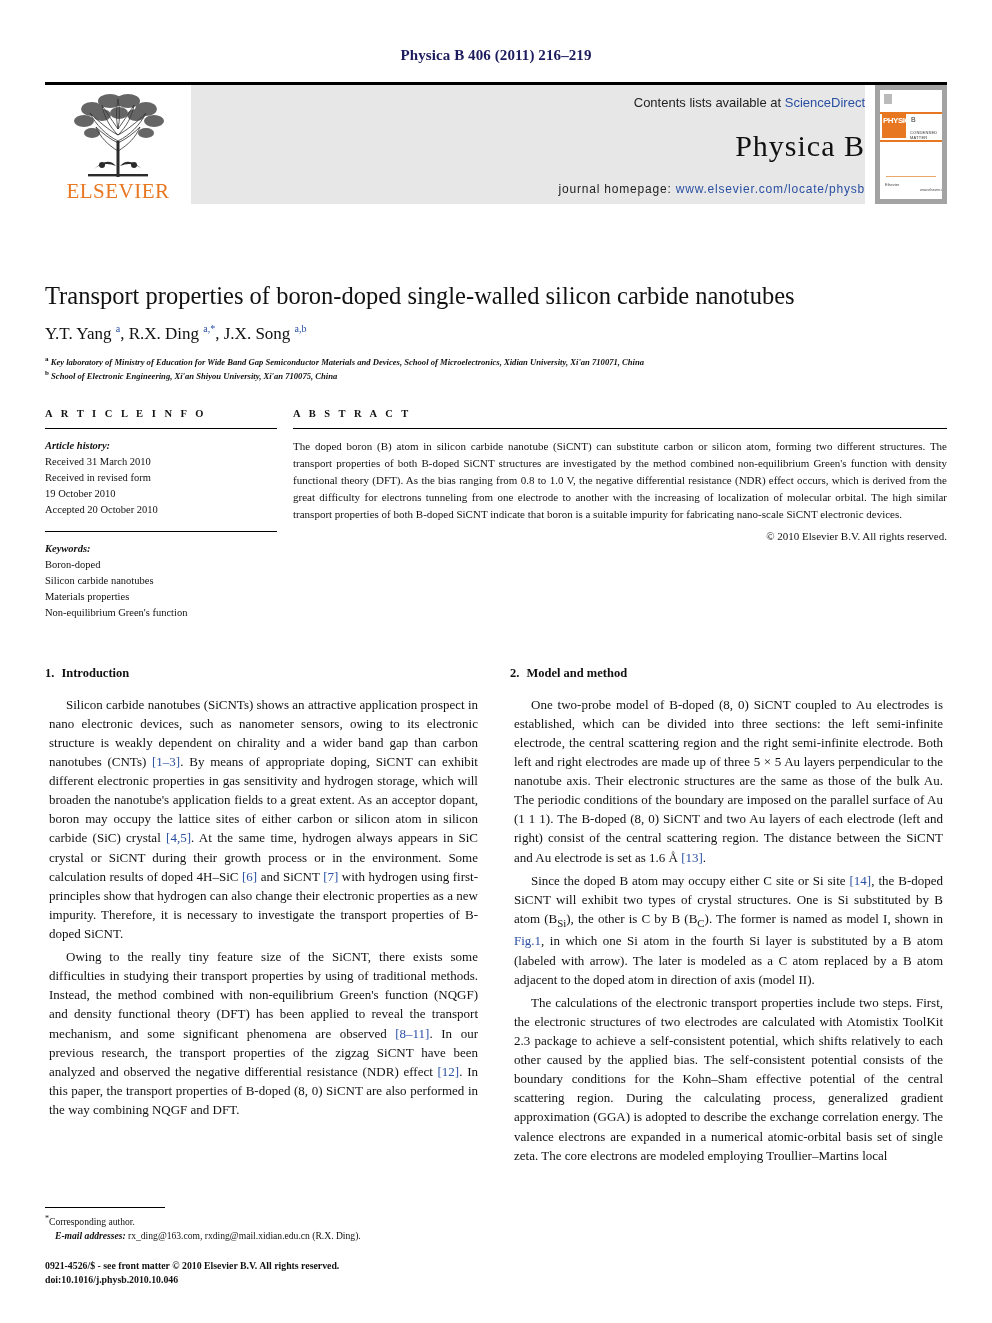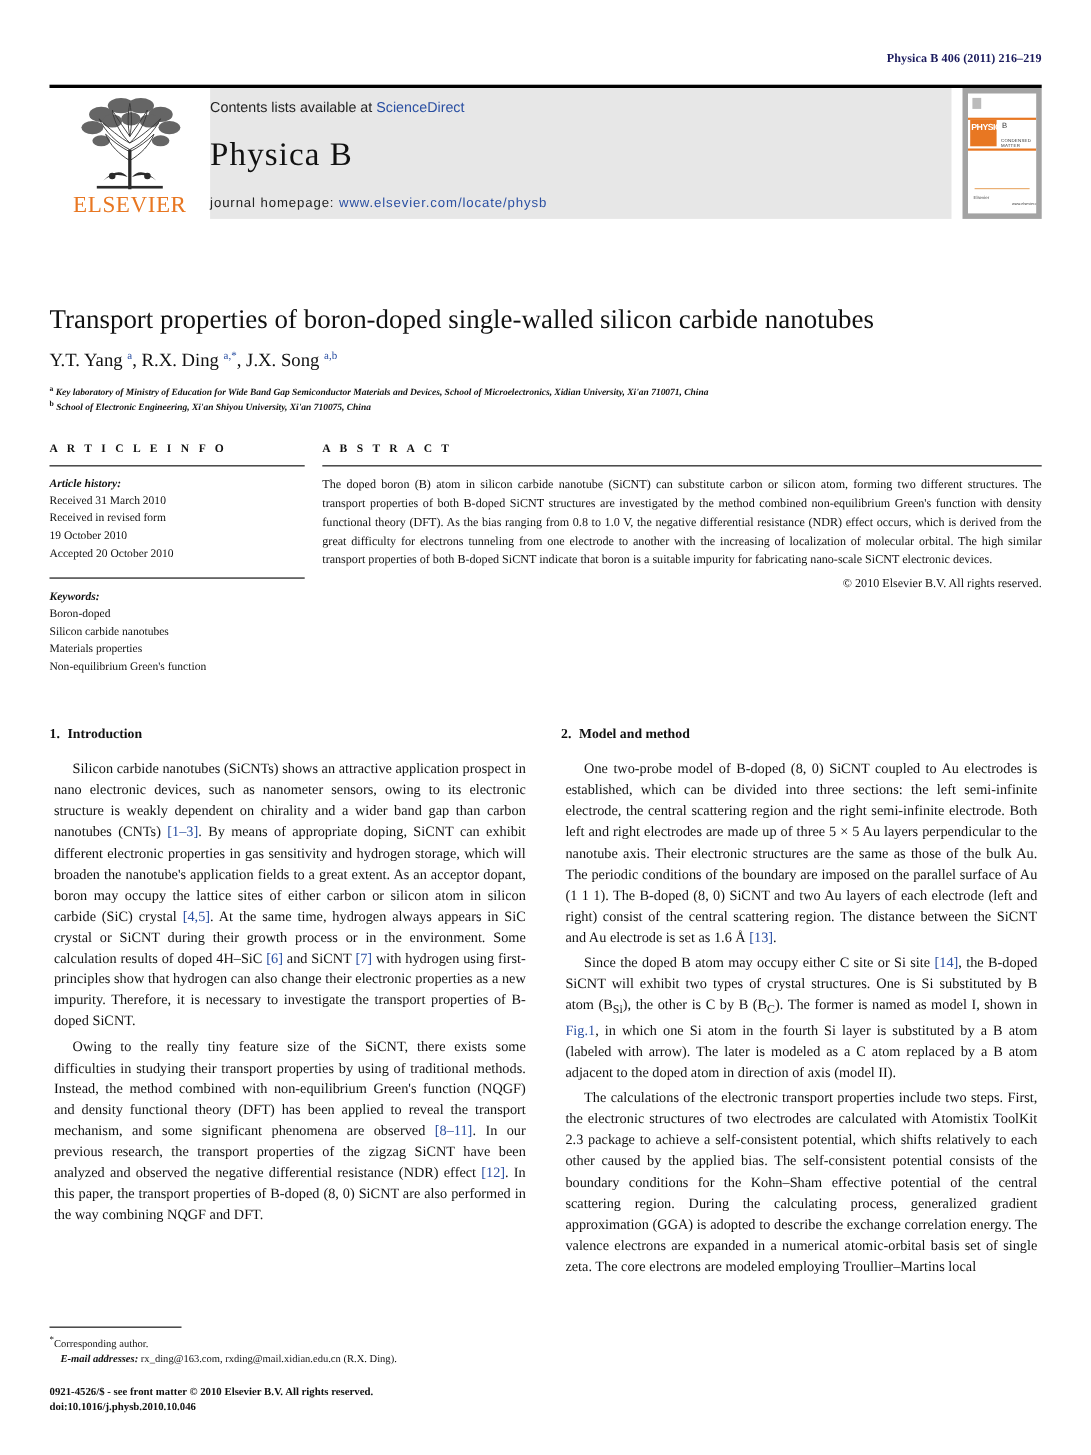--- a/index.html
+++ b/index.html
@@ -18,22 +18,22 @@
   .page {
     width: 992px;
     height: 1323px;
     position: relative;
     box-sizing: border-box;
     padding: 0 45px;
   }
 
   
   .running-head {
-    text-align: right;
-    font-size: 11px;
+    text-align: center;
+    font-size: 15px;
     font-weight: bold;
     color: #1b1b5e;
     padding-top: 47px;
     letter-spacing: 0.1px;
   }
 
   
   .masthead {
     margin-top: 18px;
     border-top: 3px solid #000;
@@ -62,21 +62,21 @@
     left: 0; right: 0;
     font-weight: 400;
   }
   .journal-band {
     flex: 1 1 auto;
     background: #e7e7e7;
     position: relative;
     display: flex;
     flex-direction: column;
     justify-content: space-between;
-    align-items: flex-start;
+    align-items: flex-end;
     padding: 10px 0 8px 0;
     box-sizing: border-box;
   }
   .contents-line {
     font-size: 13px;
     color: #222;
     font-family: "Liberation Sans", sans-serif;
   }
   .contents-line .sd-link { color: #2a4fa2; }
   .journal-title {

